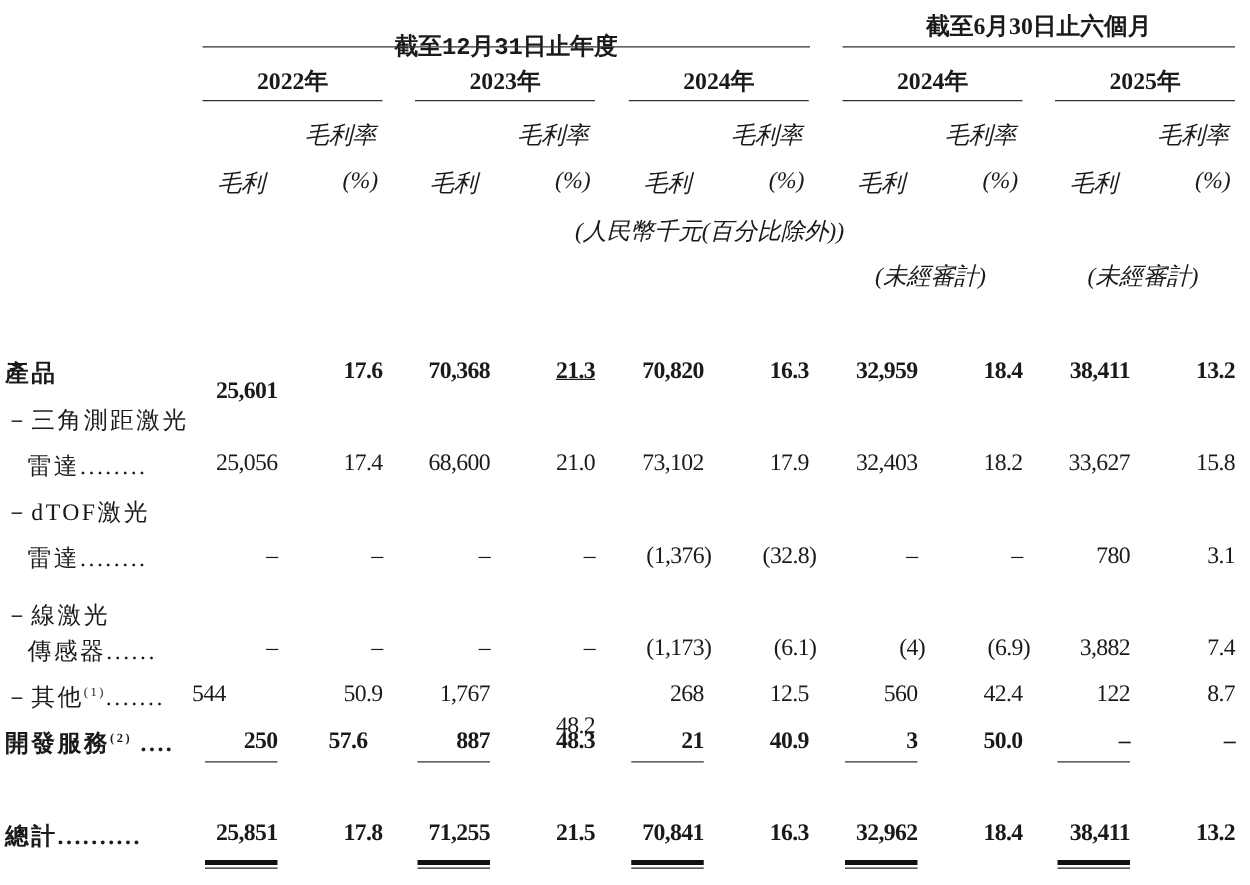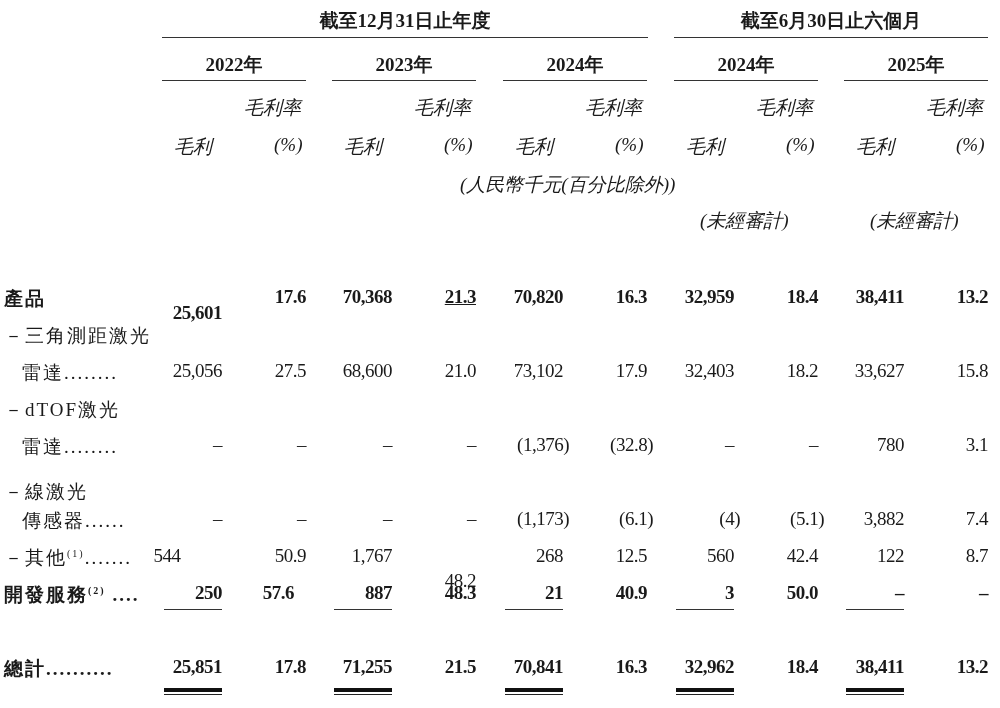--- a/index.html
+++ b/index.html
@@ -14,21 +14,21 @@
   .lbl { font-size:19px; letter-spacing:2px; }
   .ul { position:absolute; border-top:1.4px solid #333; height:0; }
   .dbl { position:absolute; height:8px; }
   .dbl .t { position:absolute; top:0; left:0; right:0; height:4px; background:#111; }
   .dbl .u { position:absolute; top:6px; left:0; right:0; height:0; border-top:1.6px solid #222; }
   sup { font-size:10px; }
 </style>
 </head>
 <body>
 
-<div class="abs hdr" style="left:162px;width:486px;top:8px;">截至12月31日止年度</div>
+<div class="abs hdr" style="left:162px;width:486px;top:24px;font-family:Liberation Mono, monospace;">截至12月31日止年度</div>
 <div class="rule" style="left:162px;width:486px;top:37px;"></div>
 <div class="abs hdr" style="left:674px;width:314px;top:8px;">截至6月30日止六個月</div>
 <div class="rule" style="left:674px;width:314px;top:37px;"></div>
 
 <div class="abs hdr" style="left:162px;width:144px;top:52px;">2022年</div>
 <div class="rule" style="left:162px;width:144px;top:80px;"></div>
 <div class="abs hdr" style="left:332px;width:144px;top:52px;">2023年</div>
 <div class="rule" style="left:332px;width:144px;top:80px;"></div>
 <div class="abs hdr" style="left:503px;width:144px;top:52px;">2024年</div>
 <div class="rule" style="left:503px;width:144px;top:80px;"></div>
@@ -81,21 +81,21 @@
     <div class="abs num b" style="left: 196px; top: 286px;">17.6</div>
     <div class="abs num b" style="left: 282px; top: 286px;">70,368</div>
     <div class="abs num b" style="left: 366px; top: 286px; text-decoration: underline;">21.3</div>
     <div class="abs num b" style="left: 453px; top: 286px;">70,820</div>
     <div class="abs num b" style="left: 537px; top: 286px;">16.3</div>
     <div class="abs num b" style="left: 624px; top: 286px;">32,959</div>
     <div class="abs num b" style="left: 708px; top: 286px;">18.4</div>
     <div class="abs num b" style="left: 794px; top: 286px;">38,411</div>
     <div class="abs num b" style="left: 878px; top: 286px;">13.2</div>
     <div class="abs num" style="left: 112px; top: 360px;">25,056</div>
-    <div class="abs num" style="left: 196px; top: 360px;">27.5</div>
+    <div class="abs num" style="left: 196px; top: 360px;">17.4</div>
     <div class="abs num" style="left: 282px; top: 360px;">68,600</div>
     <div class="abs num" style="left: 366px; top: 360px;">21.0</div>
     <div class="abs num" style="left: 453px; top: 360px;">73,102</div>
     <div class="abs num" style="left: 537px; top: 360px;">17.9</div>
     <div class="abs num" style="left: 624px; top: 360px;">32,403</div>
     <div class="abs num" style="left: 708px; top: 360px;">18.2</div>
     <div class="abs num" style="left: 794px; top: 360px;">33,627</div>
     <div class="abs num" style="left: 878px; top: 360px;">15.8</div>
     <div class="abs num" style="left: 112px; top: 434px;">–</div>
     <div class="abs num" style="left: 196px; top: 434px;">–</div>
@@ -107,21 +107,21 @@
     <div class="abs num" style="left: 708px; top: 434px;">–</div>
     <div class="abs num" style="left: 794px; top: 434px;">780</div>
     <div class="abs num" style="left: 878px; top: 434px;">3.1</div>
     <div class="abs num" style="left: 112px; top: 508px;">–</div>
     <div class="abs num" style="left: 196px; top: 508px;">–</div>
     <div class="abs num" style="left: 282px; top: 508px;">–</div>
     <div class="abs num" style="left: 366px; top: 508px;">–</div>
     <div class="abs num" style="left: 459px; top: 508px;">(1,173)</div>
     <div class="abs num" style="left: 543px; top: 508px;">(6.1)</div>
     <div class="abs num" style="left: 630px; top: 508px;">(4)</div>
-    <div class="abs num" style="left: 714px; top: 508px;">(5.1)</div>
+    <div class="abs num" style="left: 714px; top: 508px;">(6.9)</div>
     <div class="abs num" style="left: 794px; top: 508px;">3,882</div>
     <div class="abs num" style="left: 878px; top: 508px;">7.4</div>
     <div class="abs num" style="left: 112px; top: 545px; text-align: center;">544</div>
     <div class="abs num" style="left: 196px; top: 545px;">50.9</div>
     <div class="abs num" style="left: 282px; top: 545px;">1,767</div>
     <div class="abs num" style="left: 366px; top: 545px; margin-top: 25px;">48.2</div>
     <div class="abs num" style="left: 453px; top: 545px;">268</div>
     <div class="abs num" style="left: 537px; top: 545px;">12.5</div>
     <div class="abs num" style="left: 624px; top: 545px;">560</div>
     <div class="abs num" style="left: 708px; top: 545px;">42.4</div>

